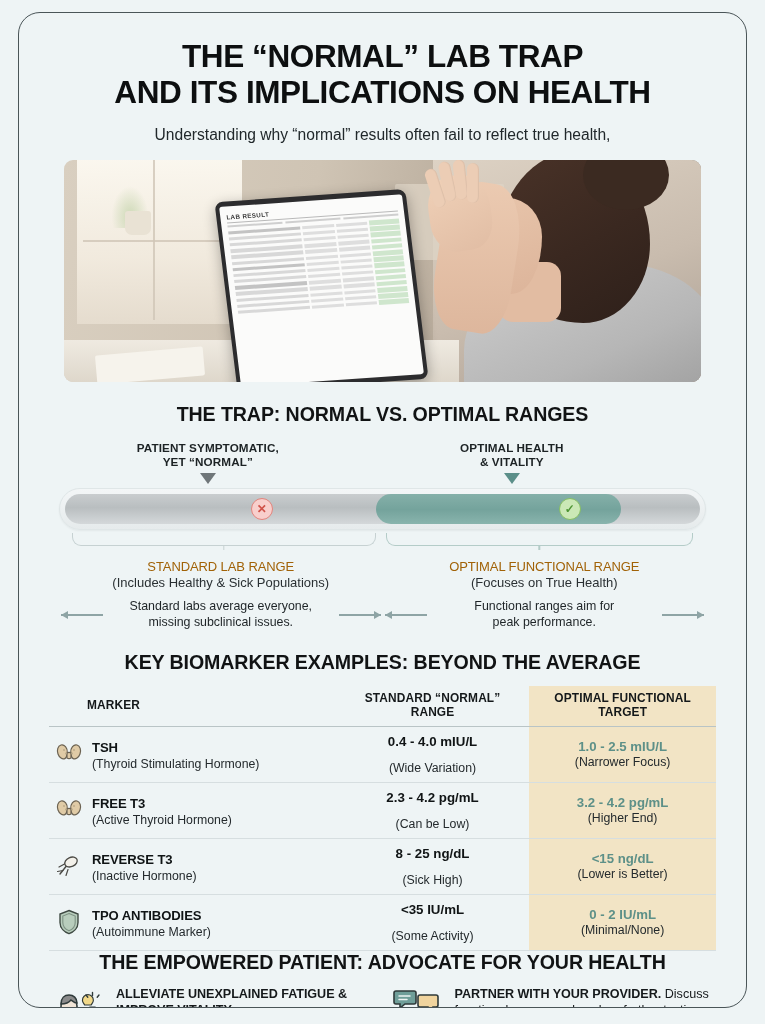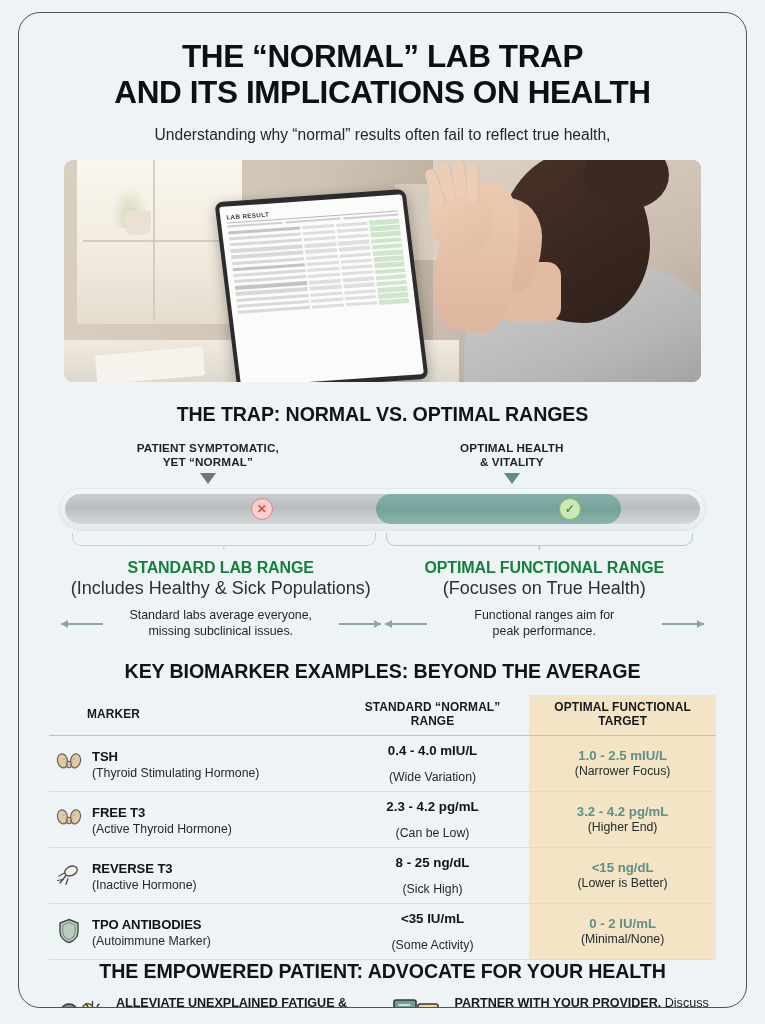--- a/index.html
+++ b/index.html
@@ -213,24 +213,24 @@
     width: 1.4px; height: 5px; background: #c6d1d2;
     transform: translateX(-50%);
   }
   .brk-a { left: 2%; width: 47%; }
   .brk-b { left: 50.5%; width: 47.5%; border-color: #b4ccc8; }
   .brk-b::after { background: #b4ccc8; }
 
   .cols { display: flex; margin-top: 9px; }
   .col { width: 50%; text-align: center; }
   .col-t {
-    font-size: 16px; font-weight: 700; color: #15803d;
+    font-size: 13px; font-weight: 400; color: #a16207;
     text-transform: uppercase; letter-spacing: -0.1px;
   }
-  .col-s { font-size: 18px; color: #2a3033; margin-top: 1px; }
+  .col-s { font-size: 13px; color: #2a3033; margin-top: 1px; }
 
   .arrow-row { display: flex; margin-top: 9px; }
   .ar-cell {
     width: 50%; display: flex; align-items: center; gap: 6px;
     padding: 0 2px;
   }
   .ar-line { flex: 0 0 auto; position: relative; height: 1.3px; background: #8ea4a5; }
   .ar-l { width: 42px; }
   .ar-l::before {
     content:""; position:absolute; left:0; top:50%; transform:translateY(-50%);

